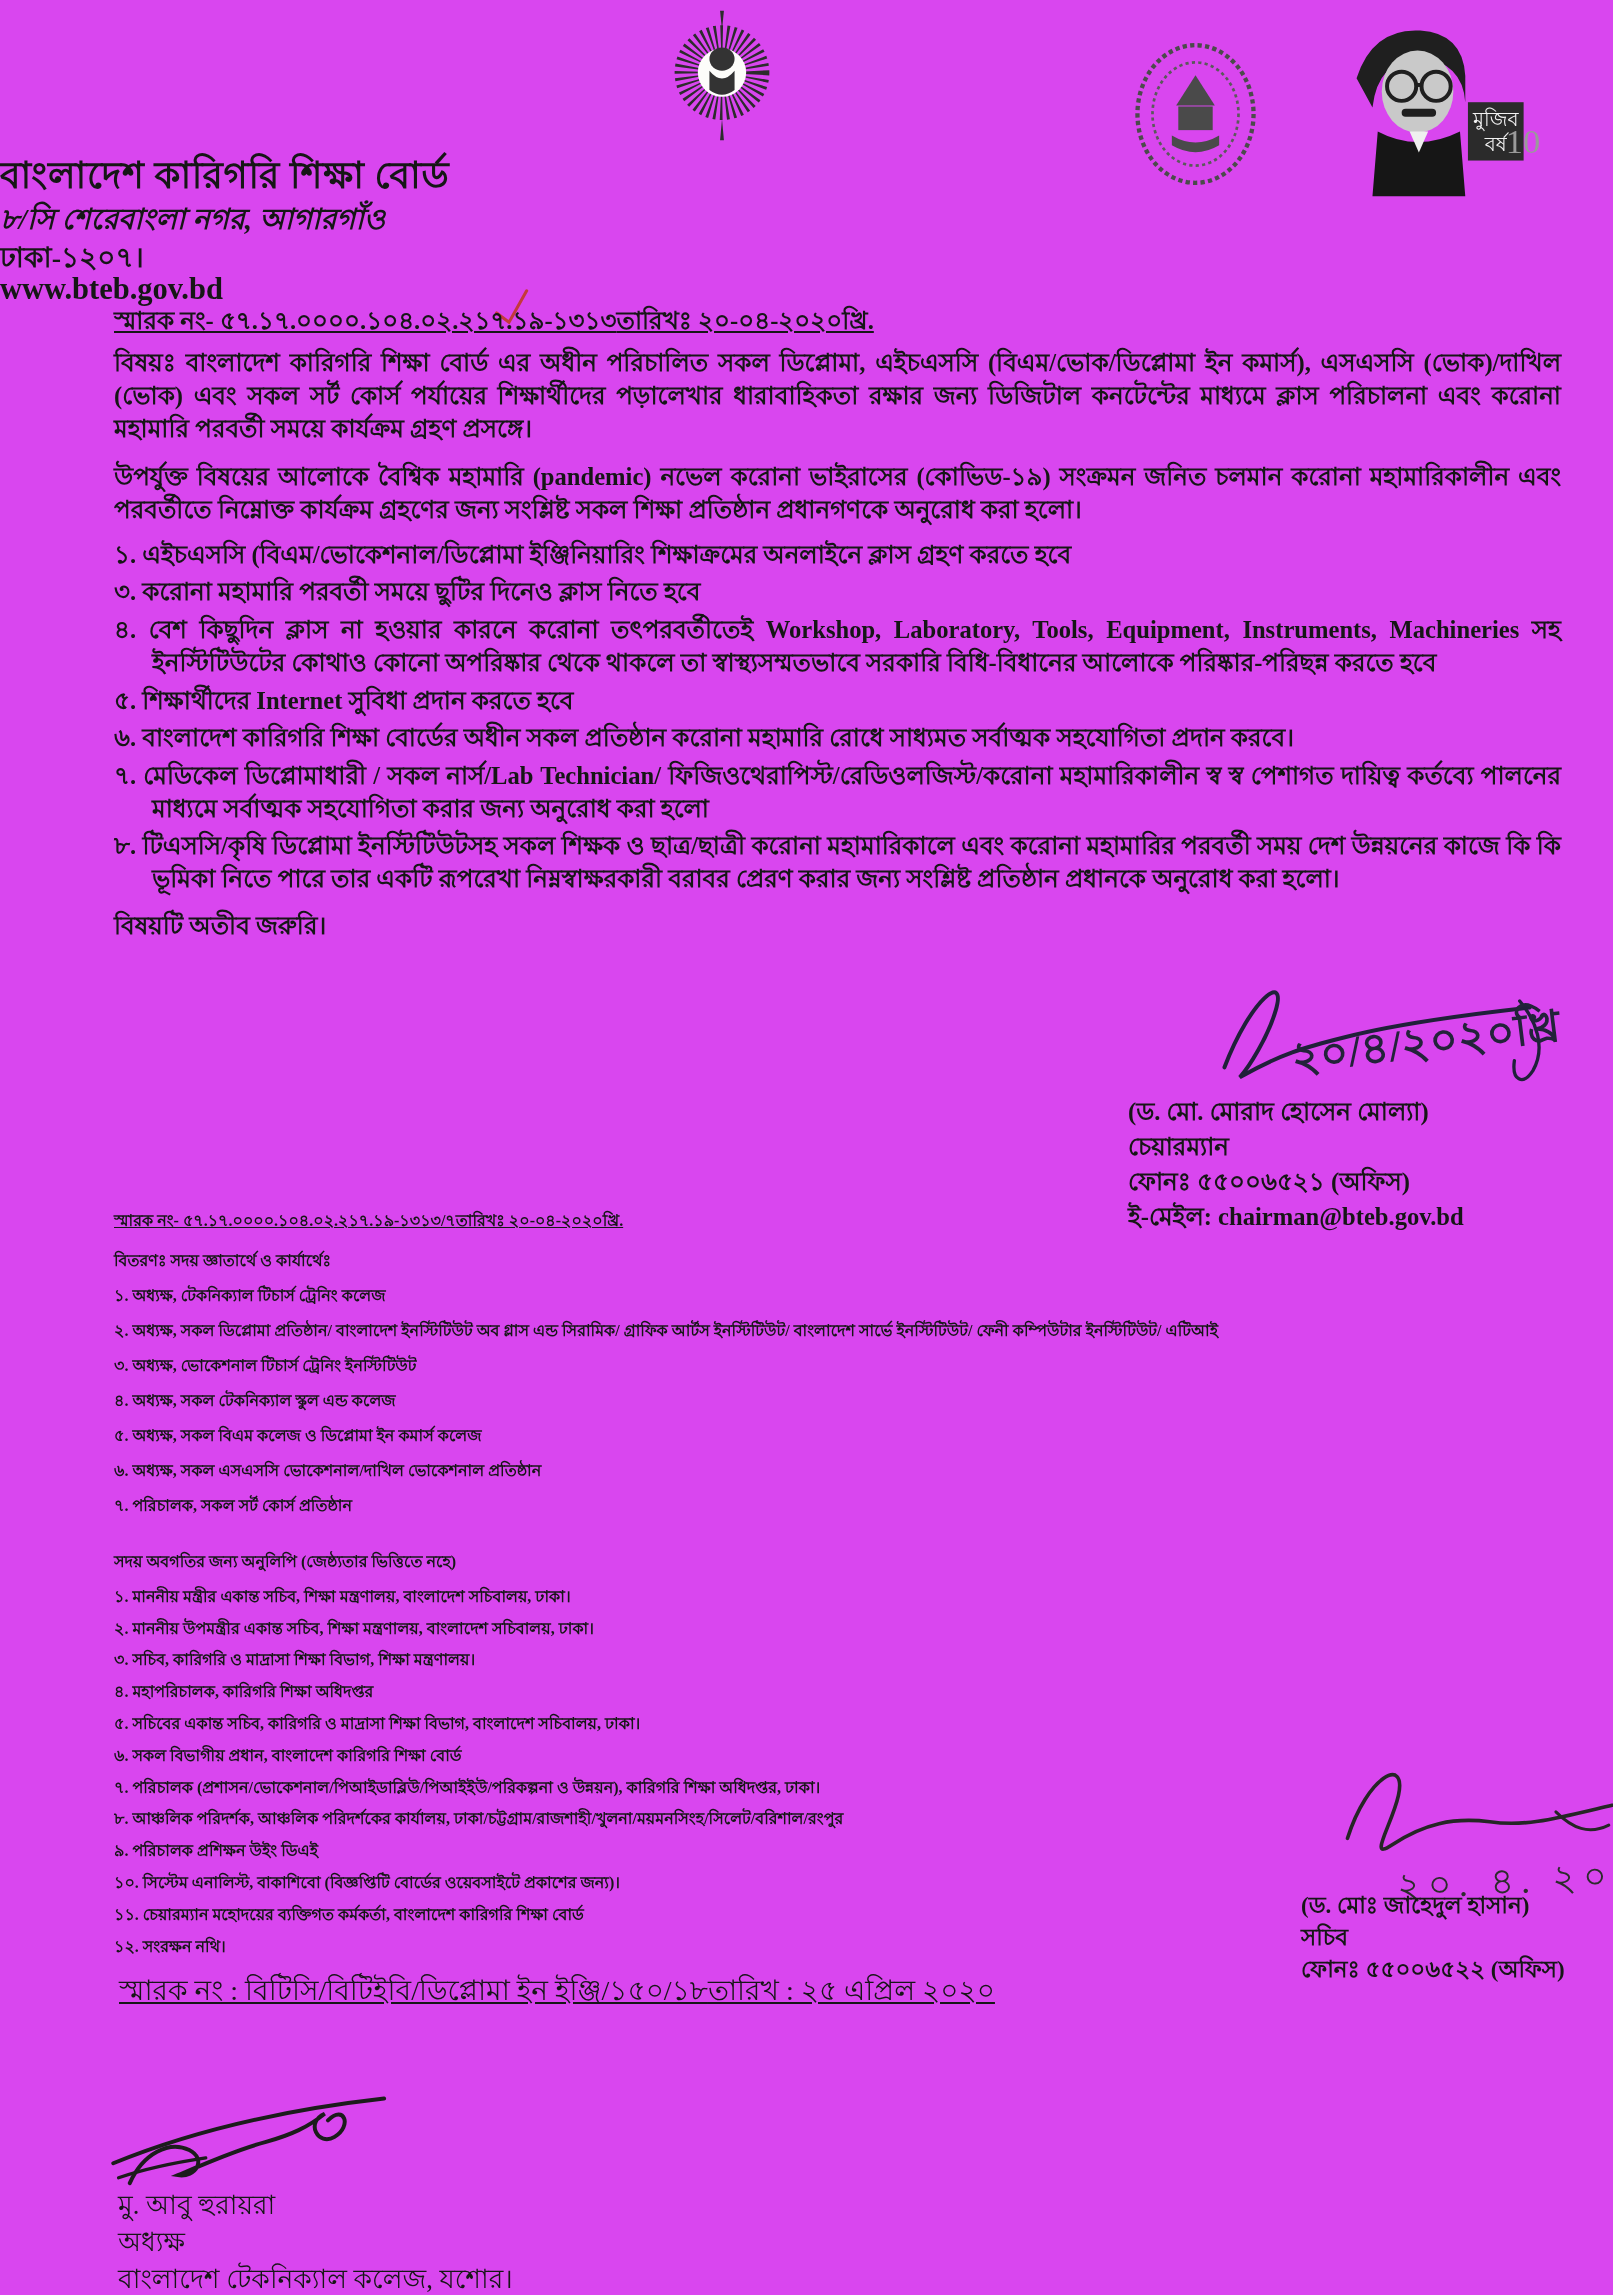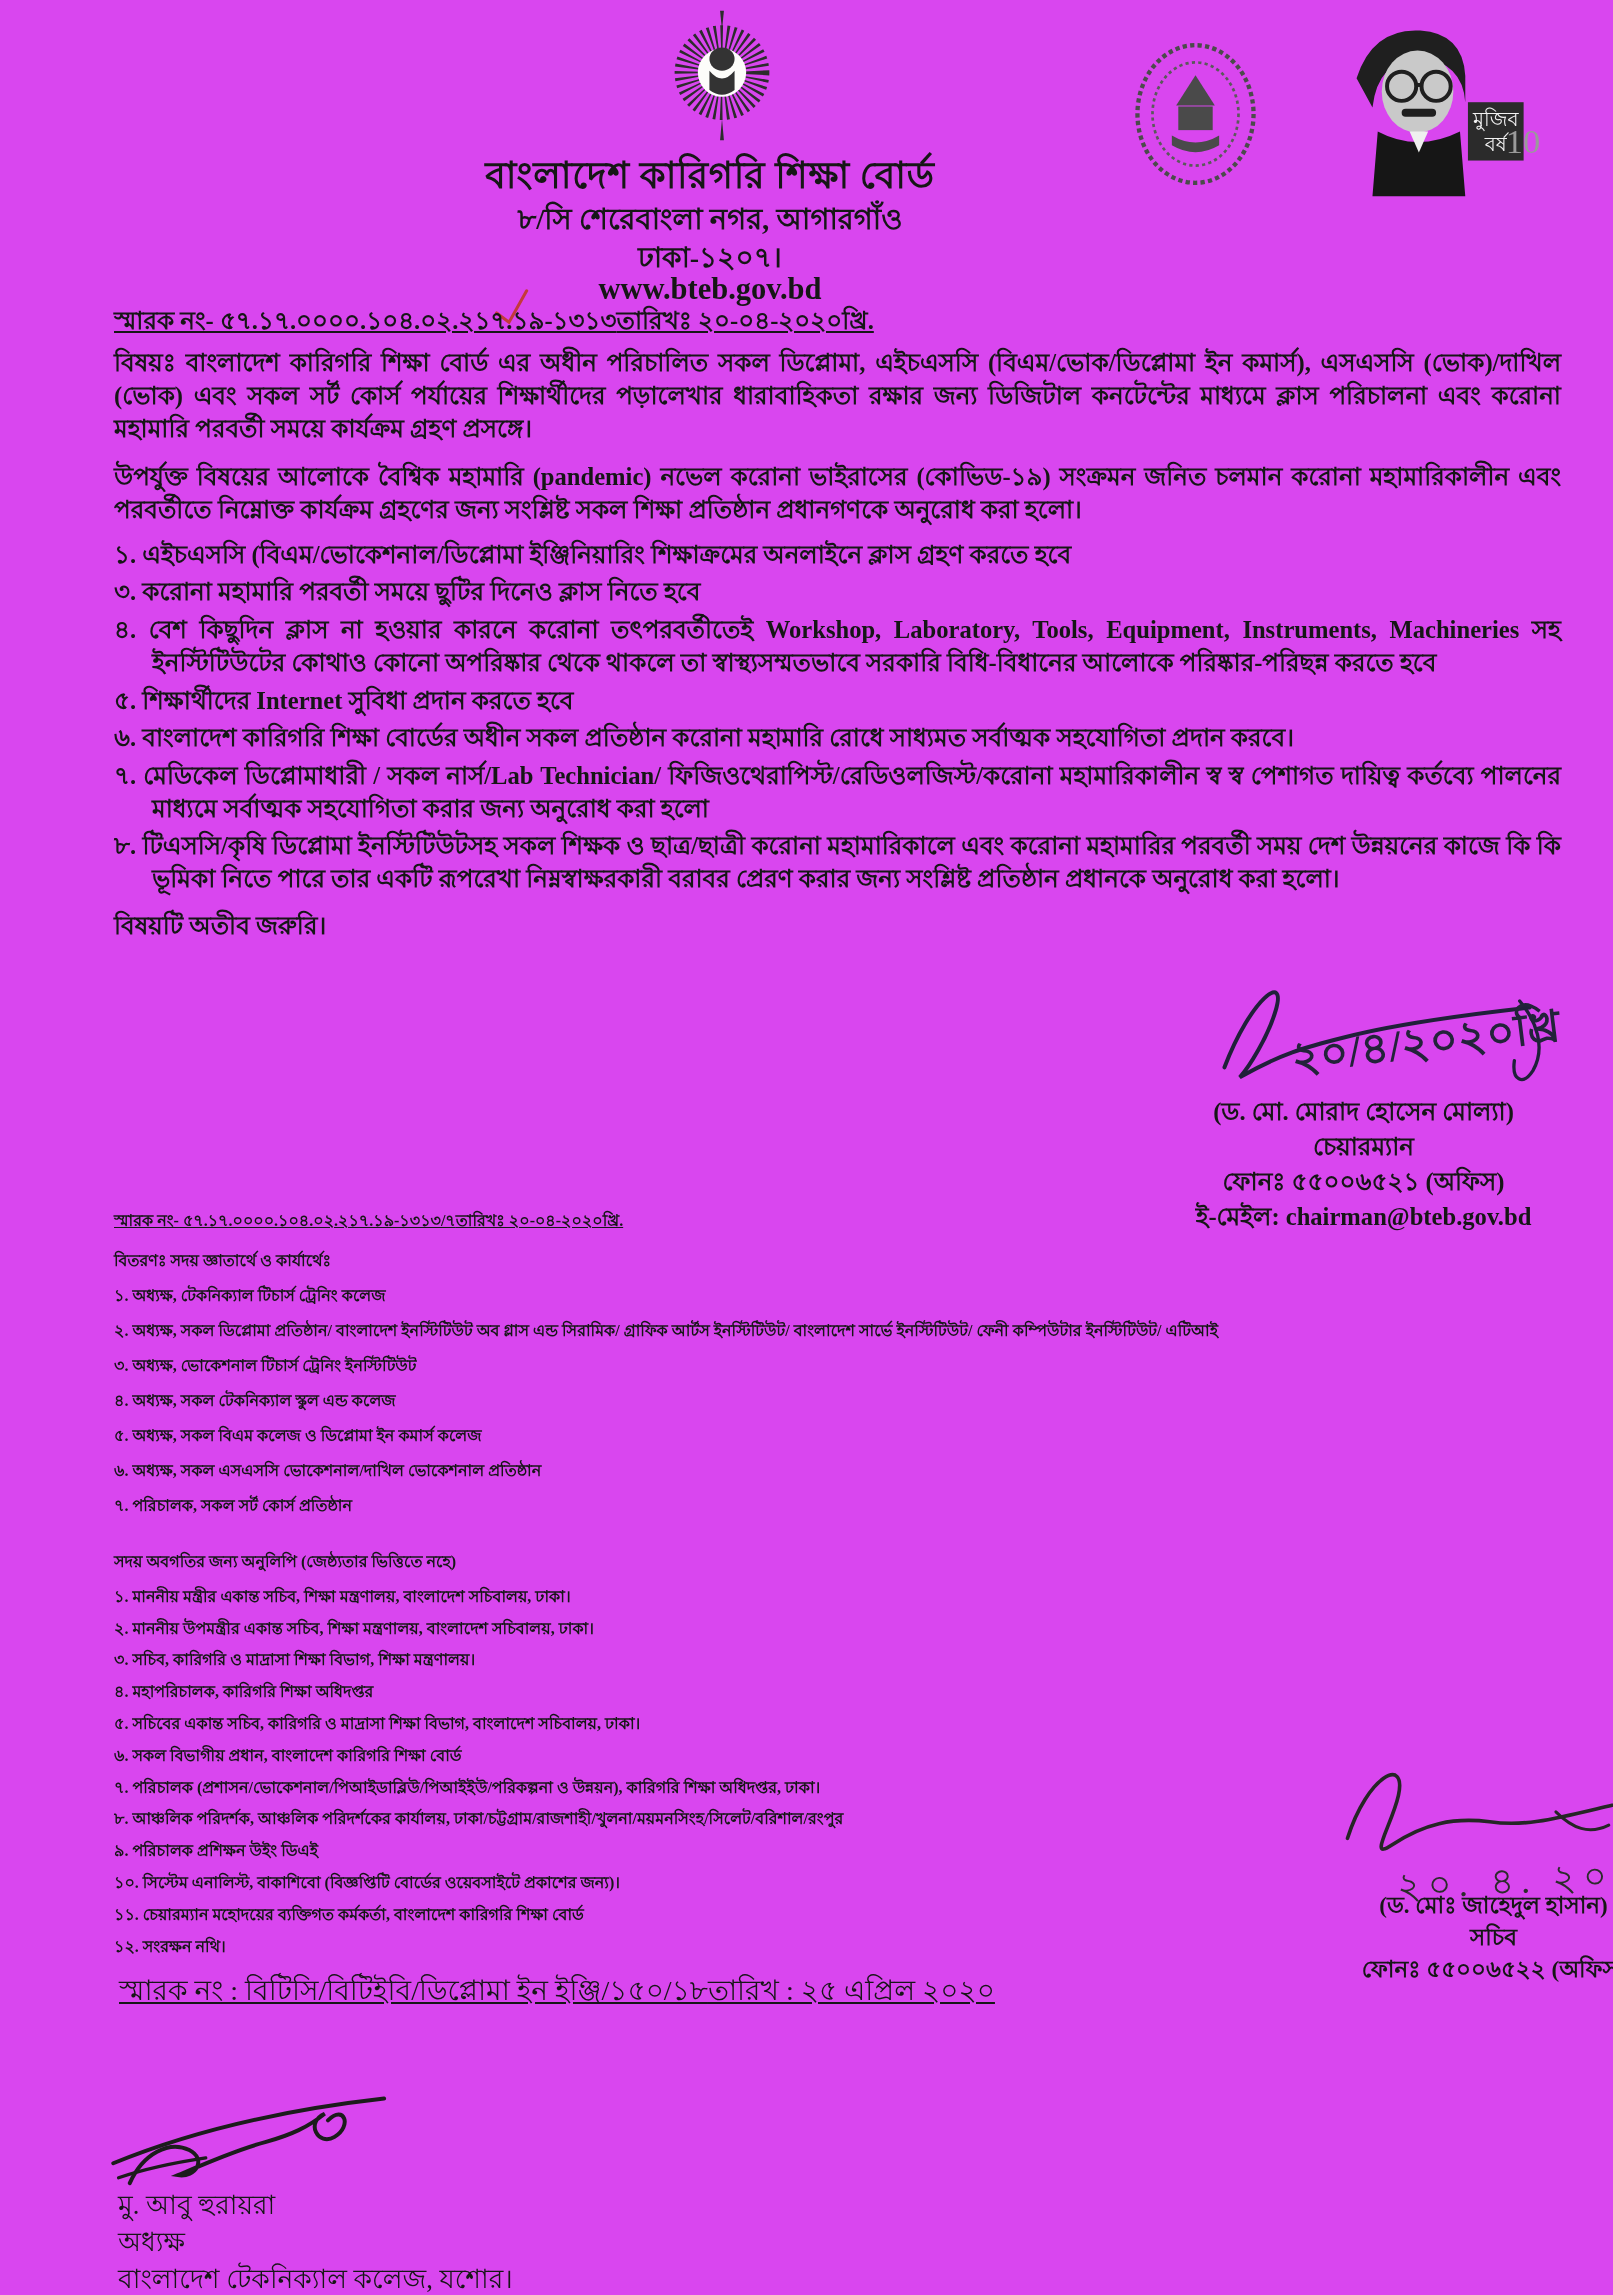--- a/index.html
+++ b/index.html
@@ -5,30 +5,30 @@
   html,body{margin:0;padding:0;background:#e8e8e8;}
   .page{
     position:relative;
     width:1614px;height:2295px;
     background:#d946ef;
     font-family:"Liberation Serif","DejaVu Serif",serif;
     color:#161616;
     overflow:hidden;
   }
   .abs{position:absolute;}
-  .center{text-align:center;}
+  .center{text-align:left;}
   .row{display:flex;justify-content:flex-start;align-items:baseline;text-decoration:underline;}
   .nowrap{white-space:nowrap;}
 
   
   .logo-bteb{left:664px;top:9.3px;width:116px;height:133px;}
   .seal-round{left:1131px;top:36px;width:129px;height:156px;}
   .mujib{left:1311px;top:20px;width:229px;height:179px;}
   .org-name{left:0;top:146px;width:1420px;font-size:37px;font-weight:700;letter-spacing:0.7px;}
-  .addr1{left:0;top:196px;width:1420px;font-size:29px;font-weight:700;}
+  .addr1{left:0;top:196px;width:1420px;font-size:29px;font-weight:700;font-style:italic;}
   .addr2{left:0;top:236px;width:1420px;font-size:28px;font-weight:700;}
   .website{left:0;top:272px;width:1420px;font-size:30.5px;font-weight:600;}
 
   
   .sec-top{left:114px;top:304px;width:1447px;font-size:24.6px;line-height:33px;font-weight:700;}
   .sec-top .memo-row{margin-bottom:9.3px;}
   .subject{text-align:justify;margin-bottom:14.6px;}
   .intro{text-align:justify;margin-bottom:12px;}
   .li{padding-left:38px;text-indent:-38px;margin:4.6px 0;text-align:justify;}
   .urgent{margin-top:13.3px;}

